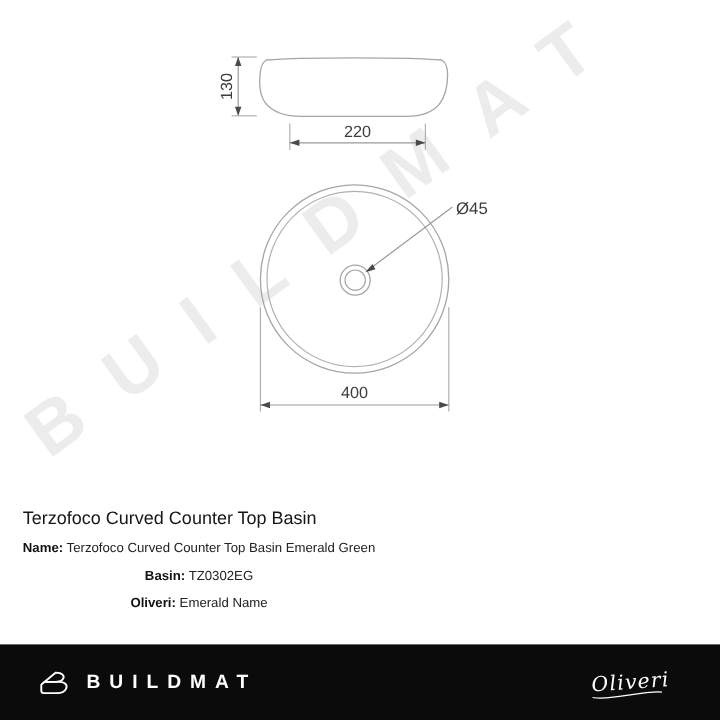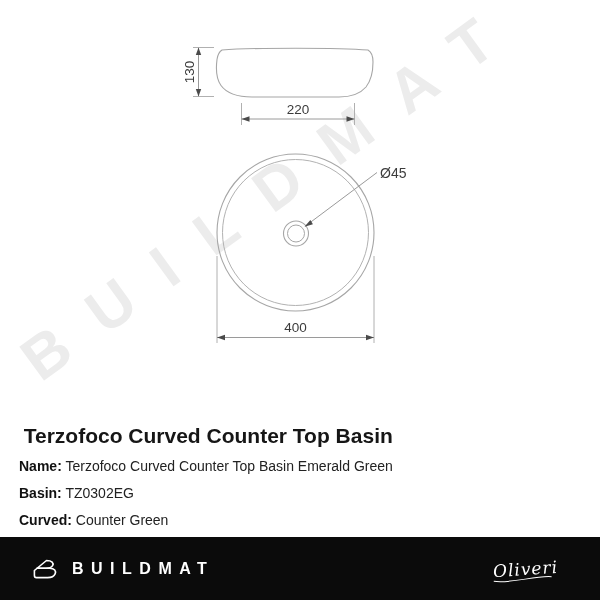--- a/index.html
+++ b/index.html
@@ -14,22 +14,22 @@
     transform:rotate(-36deg);
     font-weight:700;font-size:61px;letter-spacing:36px;
     color:#ececec;user-select:none;white-space:nowrap;z-index:0;
   }
   
   .drawing{position:absolute;left:0;top:0;z-index:1;}
   .dim-text{font-family:"Liberation Sans",sans-serif;font-size:13.5px;fill:#3c3c3c;}
   .drain-text{font-family:"Liberation Sans",sans-serif;font-size:14px;fill:#3c3c3c;}
   
   .info{position:absolute;left:19px;top:424px;z-index:2;color:#111;}
-  .title{font-size:21px;font-weight:700;letter-spacing:0;margin:0 0 10px 0;color:#161616;text-align:right;}
-  .spec-line{font-size:14px;margin:0 0 11px 0;color:#222;}
+  .title{font-size:15px;font-weight:400;letter-spacing:0;margin:0 0 10px 0;color:#161616;}
+  .spec-line{font-size:11px;margin:0 0 11px 0;color:#222;text-align:center;}
   .spec-line b{font-weight:700;color:#111;}
   
   .footer{
     position:absolute;left:0;top:537px;width:600px;height:63px;
     display:flex;align-items:center;justify-content:space-between;
     box-sizing:border-box;padding:0 42px 0 30px;z-index:3;
   }
   .brand{display:flex;align-items:center;gap:12px;}
   .brand-word{
     color:#ffffff;font-size:16px;font-weight:700;letter-spacing:7.5px;
@@ -108,22 +108,22 @@
     <h1 class="title">Terzofoco Curved Counter Top Basin</h1>
     <p class="spec-line">
       <b>Name:</b>
       <span>Terzofoco Curved Counter Top Basin Emerald Green</span>
     </p>
     <p class="spec-line">
       <b>Basin:</b>
       <span>TZ0302EG</span>
     </p>
     <p class="spec-line">
-      <b>Curved:</b>
-      <span>Counter Green</span>
+      <b>Oliveri:</b>
+      <span>Emerald Name</span>
     </p>
   </div>
 
   <div class="footer" style="background:#0b0b0b;">
     <div class="brand">
       <svg width="30" height="26" viewBox="0 0 30 26">
         <g fill="none" stroke="#ffffff" stroke-width="1.6" stroke-linecap="round" stroke-linejoin="round">
           <path d="M5 14 L16.5 4.5 C22 4.5 24 7.2 22.6 9.6 C21.5 11.4 19 12.2 16 12.2 L7 12.2"></path>
           <path d="M7 12.2 H19.5 C24.8 12.2 26.3 15.2 25.1 17.9 C24.1 20.2 21.2 21.6 17.6 21.6 H6.4 C5 21.6 4.4 20.6 4.4 19.2 V14.6"></path>
         </g>

